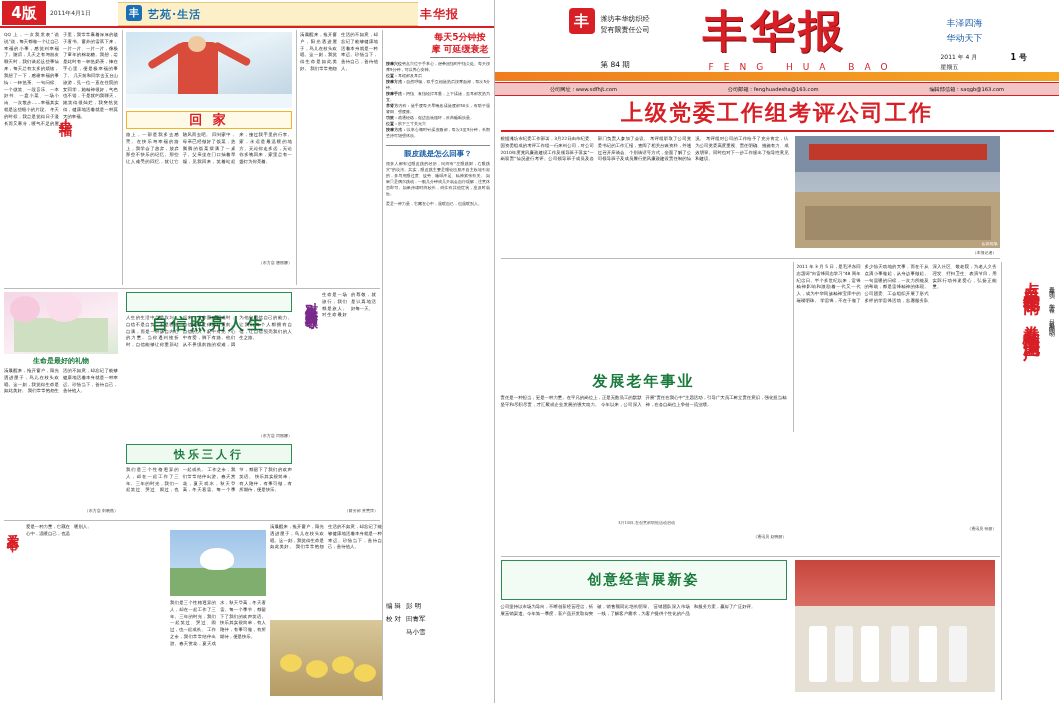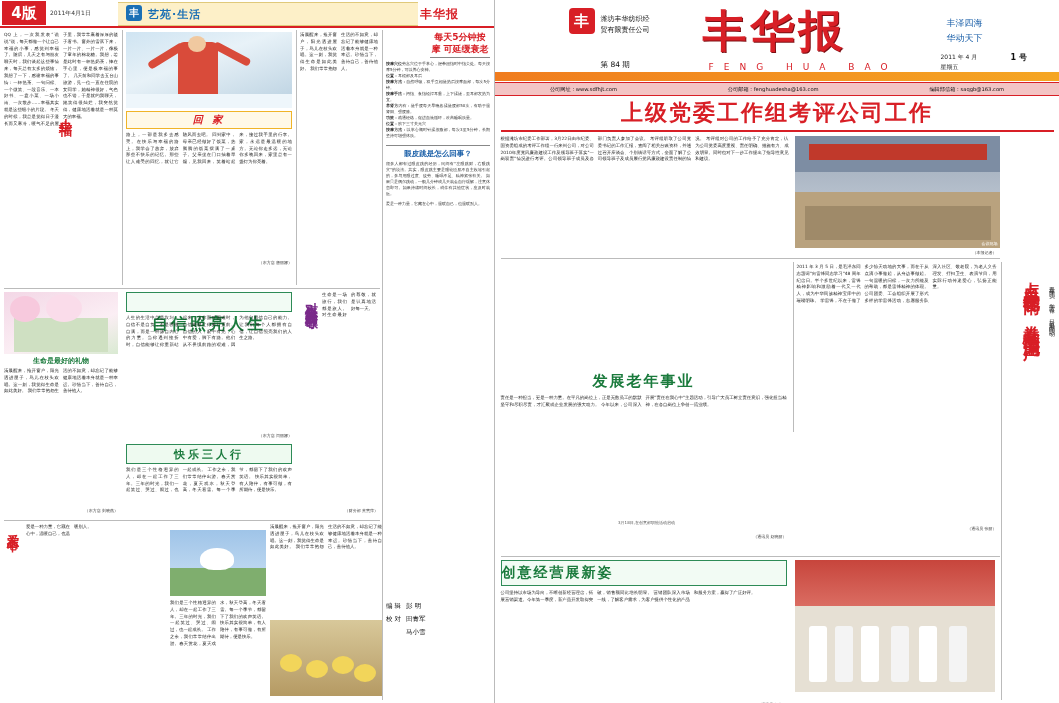--- a/index.html
+++ b/index.html
@@ -98,21 +98,21 @@
 
     <div style="position:absolute;left:126px;top:32px;width:166px;height:250px;">
       <div class="photo" style="width:166px;height:76px;background:linear-gradient(160deg,#cfe4f2 0%,#e8f2f8 40%,#b9d0e0 100%);">
         <div style="position:absolute;left:52px;top:10px;width:40px;height:58px;background:#d94b3a;border-radius:6px 6px 2px 2px;"></div>
         <div style="position:absolute;left:62px;top:4px;width:18px;height:16px;background:#f0c9a0;border-radius:50%;"></div>
         <div style="position:absolute;left:20px;top:20px;width:40px;height:8px;background:#d94b3a;transform:rotate(-32deg);border-radius:4px;"></div>
         <div style="position:absolute;left:86px;top:18px;width:40px;height:8px;background:#d94b3a;transform:rotate(28deg);border-radius:4px;"></div>
         <div style="position:absolute;left:0;bottom:0;width:166px;height:14px;background:#eef6fb;"></div>
       </div>
       <div style="margin-top:3px;border:1px solid #f0b429;background:#fff9e8;height:16px;display:flex;align-items:center;justify-content:center;">
-        <span class="ttl-red" style="font-size:10px;letter-spacing:3px;font-style:italic;">回 家</span>
+        <span class="ttl-red" style="font-size:13px;letter-spacing:3px;">回 家</span>
       </div>
       <div class="col-text" style="margin-top:3px;column-count:3;height:128px;">路上，一部是我多去感受。在快乐与幸福的路上，我学会了放弃，放弃那些不快乐的记忆。那些让人难受的回忆，就让它随风而去吧。
 
 回到家中，母亲已经做好了饭菜，热腾腾的饭菜摆满了一桌子。父亲坐在门口抽着旱烟，见我回来，笑着站起来，接过我手里的行李。
 
 家，永远是最温暖的地方。无论你走多远，无论你多晚回来，家里总有一盏灯为你亮着。</div>
       <div class="byline">（东方店 唐丽娜）</div>
     </div>
 
     <div style="position:absolute;left:300px;top:32px;width:78px;height:250px;">
@@ -291,21 +291,21 @@
 
 学雷锋，不在于做了多少惊天动地的大事，而在于从点滴小事做起，从身边事做起。一句温暖的问候，一次力所能及的帮助，都是雷锋精神的体现。
 
 公司团委、工会组织开展了形式多样的学雷锋活动，志愿服务队深入社区、敬老院，为老人义务理发、打扫卫生、表演节目，用实际行动传递爱心，弘扬正能量。</div>
       <div class="byline">（通讯员 张丽）</div>
     </div>
 
     <div class="sep-h" style="left:6px;top:556px;width:499px;"></div>
 
     <div style="position:absolute;left:6px;top:560px;width:286px;height:140px;">
-      <div style="text-align:left;border:1px solid #2e8b57;background:#f2fbf4;padding:3px 0;">
+      <div style="text-align:center;border:1px solid #2e8b57;background:#f2fbf4;padding:10px 0;">
         <span class="ttl-green" style="font-size:14px;letter-spacing:2px;">创意经营展新姿</span>
       </div>
       <div class="col-text" style="margin-top:4px;column-count:3;height:112px;">公司坚持以市场为导向，不断创新经营理念，拓展营销渠道。今年第一季度，新产品开发取得突破，销售额同比增长明显。
 
 营销团队深入市场一线，了解客户需求，为客户提供个性化的产品和服务方案，赢得了广泛好评。</div>
       <div class="byline">（通讯员 杨柳）</div>
     </div>
 
     <div class="photo" style="position:absolute;left:300px;top:560px;width:200px;height:132px;background:linear-gradient(180deg,#c7453c,#e0786d 45%,#d9cfc0);">
       <div style="position:absolute;left:0;bottom:0;width:200px;height:86px;background:#e6e0d4;"></div>

